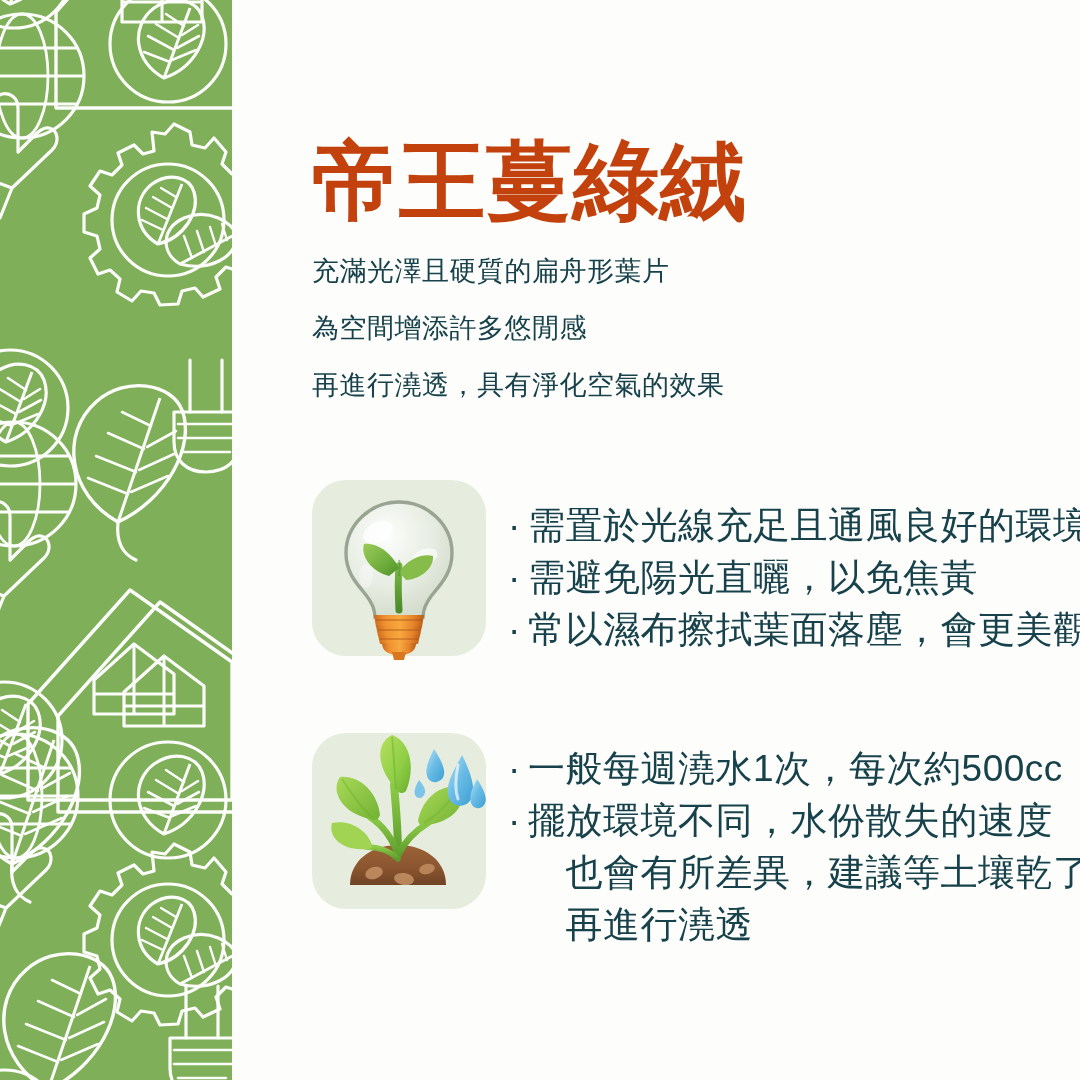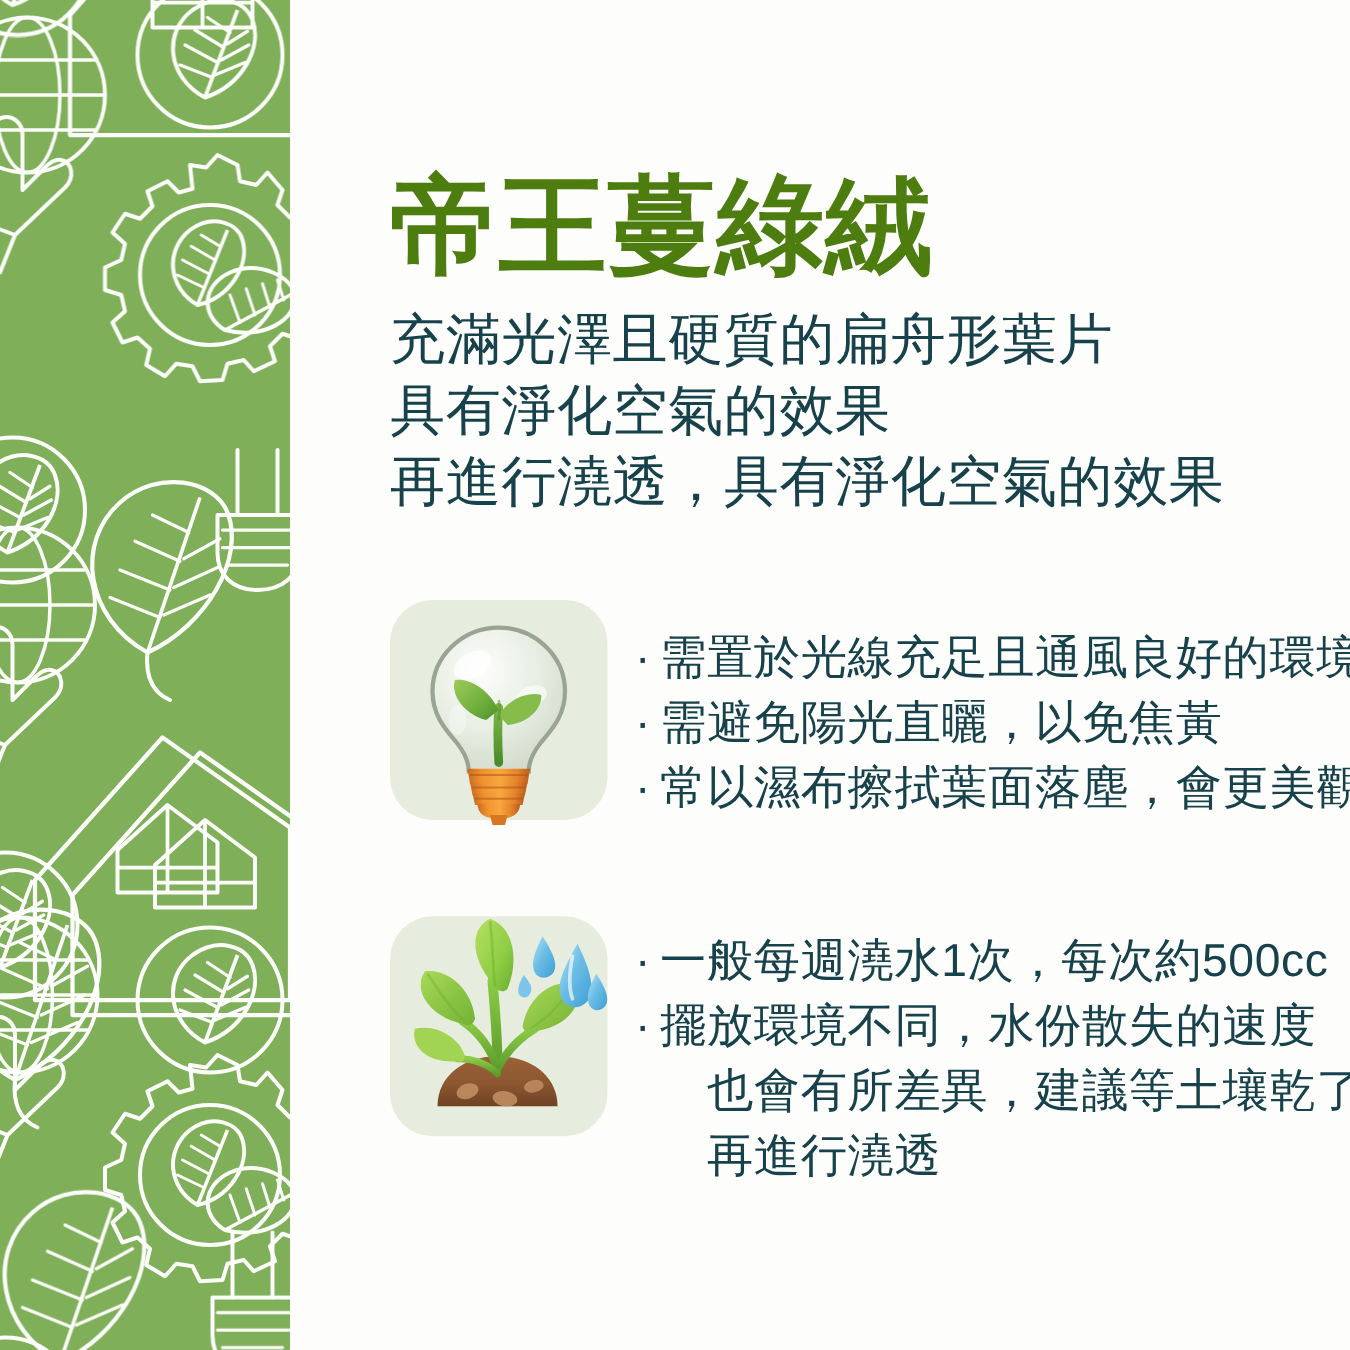--- a/index.html
+++ b/index.html
@@ -33,28 +33,28 @@
   #content{
     position:absolute;left:232px;top:0;
     width:848px;height:1080px;
   }
 
   #title{
     position:absolute;left:80px;top:133px;
     font-size:86px;
     line-height:96px;
     font-weight:bold;
-    color:#4d7c0f;
+    color:#c2410c;
     letter-spacing:1px;
     white-space:nowrap;
   }
 
   #subtitle{
     position:absolute;left:80px;top:243px;
-    font-size:44px;
+    font-size:27px;
     line-height:57px;
     color:#17414B;
     letter-spacing:0.5px;
     white-space:nowrap;
   }
   #subtitle .sub-line{display:block;}
 
   
   .care-block{position:absolute;left:0;}
   #block-light{top:480px;}
@@ -187,21 +187,21 @@
       </g>
     </svg>
   </div>
 
   <div id="content">
 
     <div id="title">帝王蔓綠絨</div>
 
     <div id="subtitle">
       <span class="sub-line">充滿光澤且硬質的扁舟形葉片</span>
-      <span class="sub-line">具有淨化空氣的效果</span>
+      <span class="sub-line">為空間增添許多悠閒感</span>
       <span class="sub-line">再進行澆透，具有淨化空氣的效果</span>
     </div>
 
     <div class="care-block" id="block-light">
 
       <div class="icon-card"></div>
 
       <div class="icon-art">
         <svg width="174" height="176" viewBox="0 0 174 176" xmlns="http://www.w3.org/2000/svg">
           <defs>

